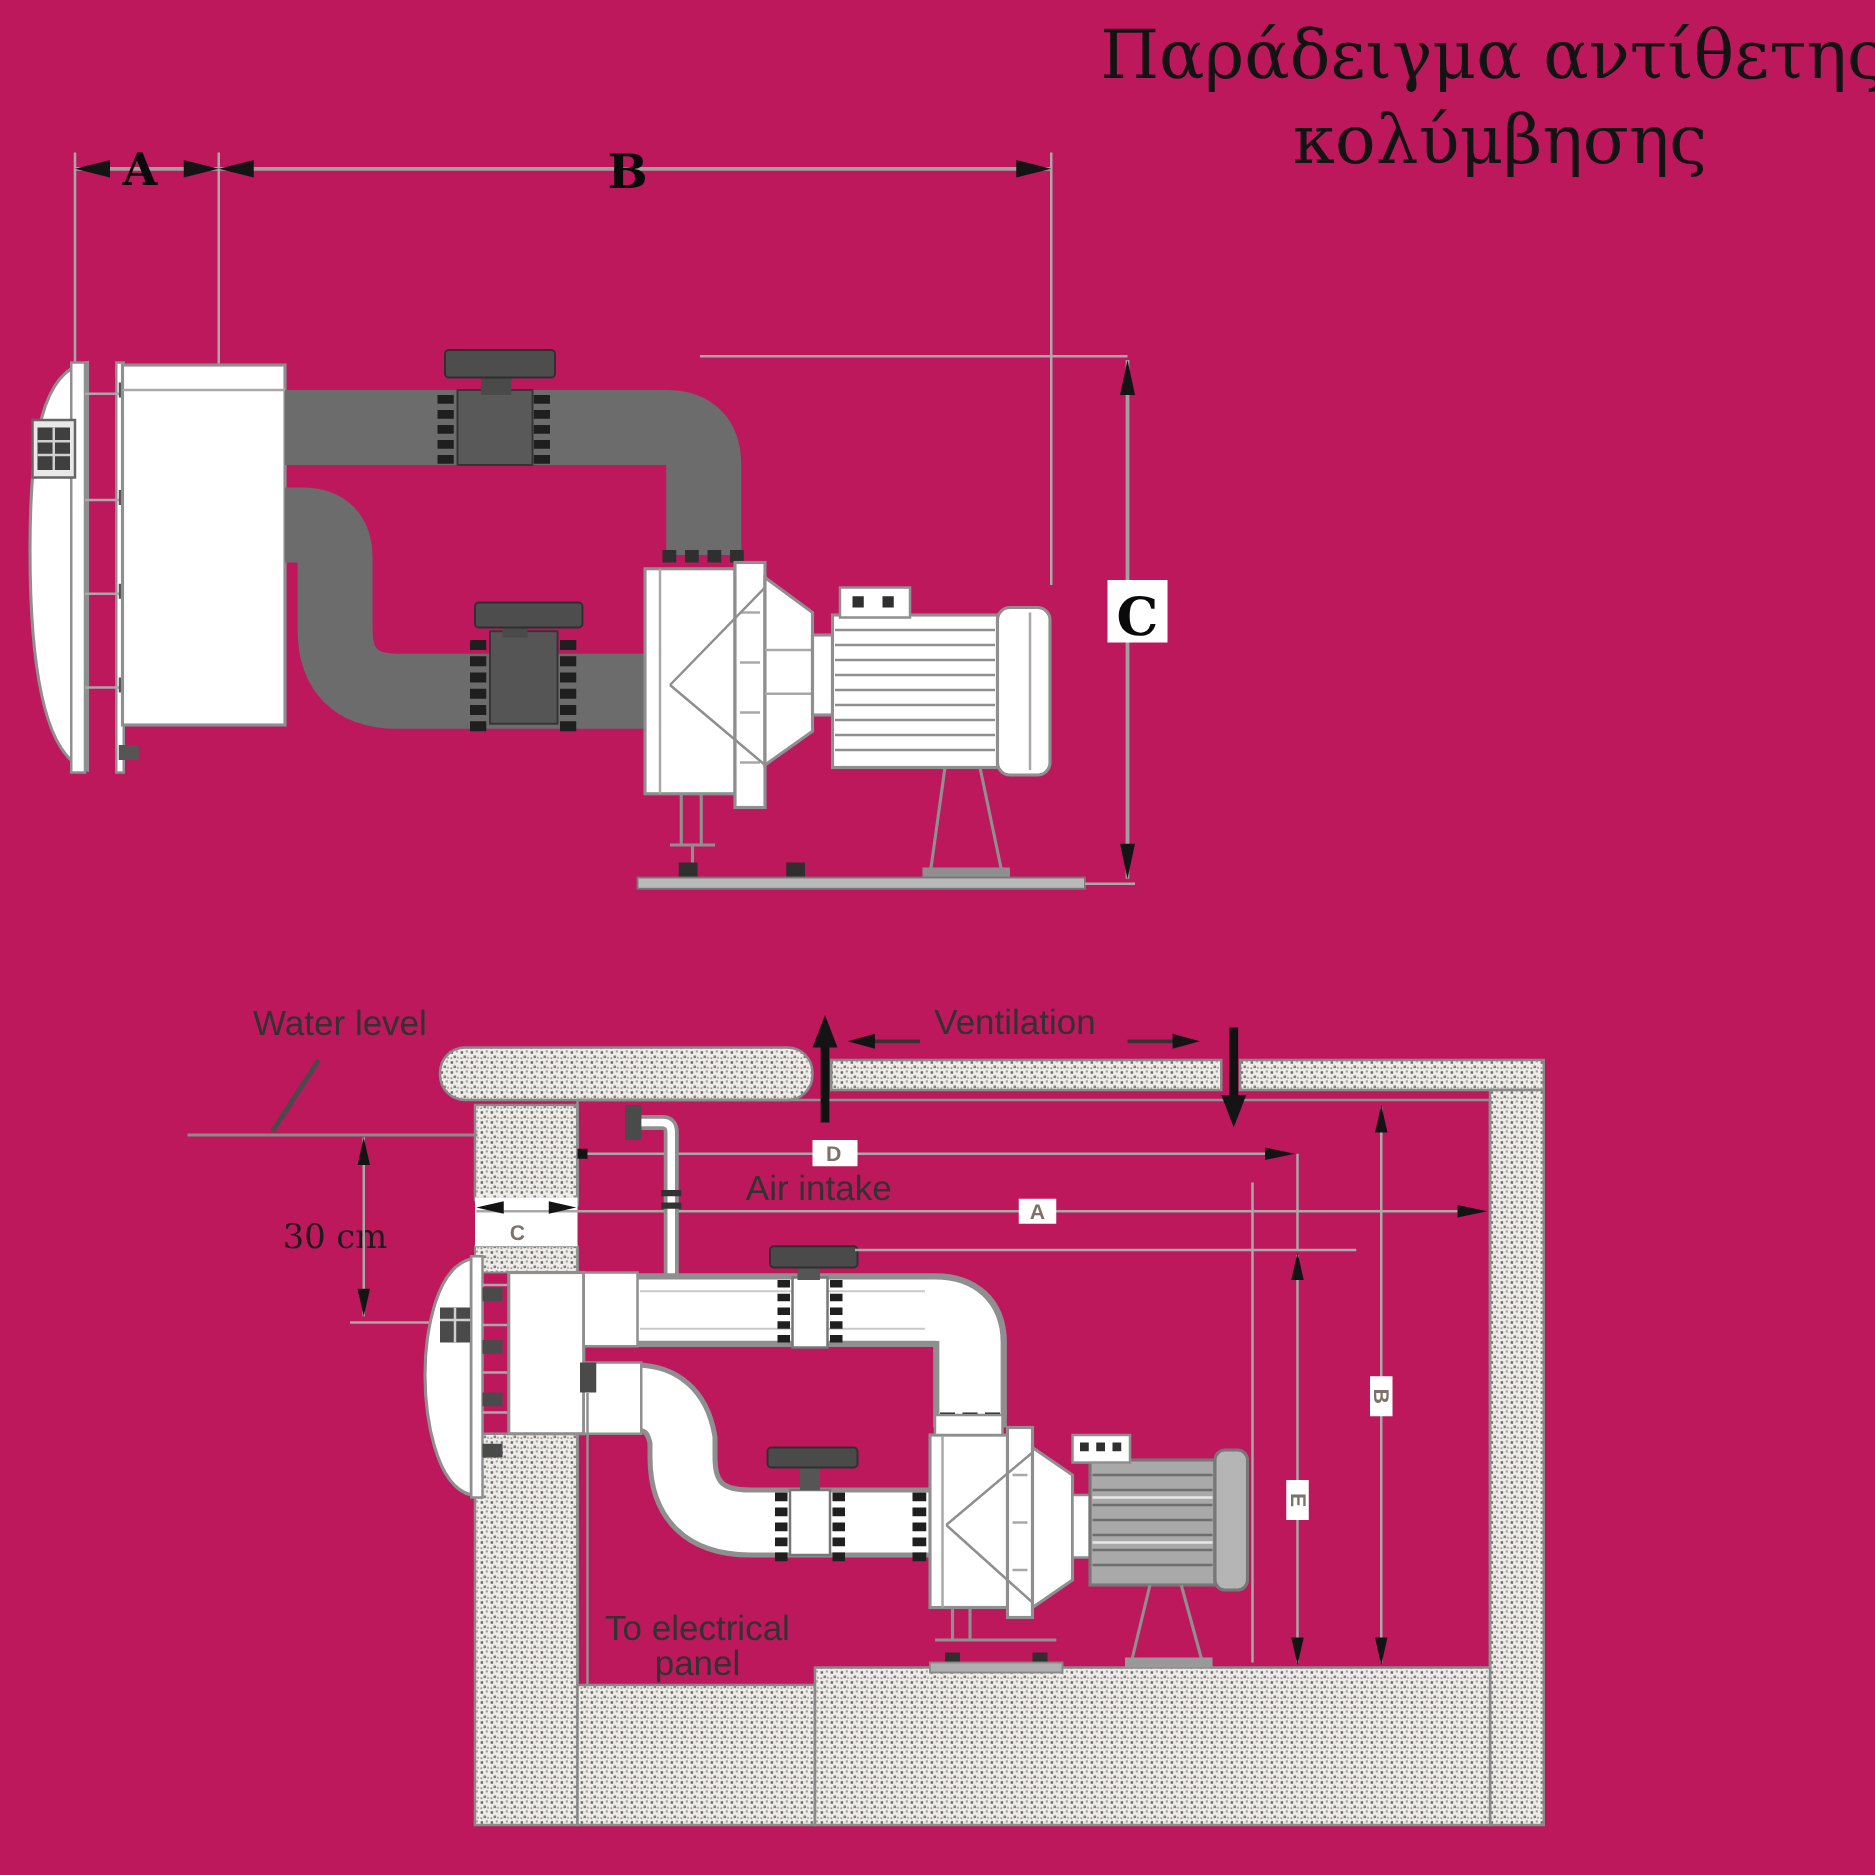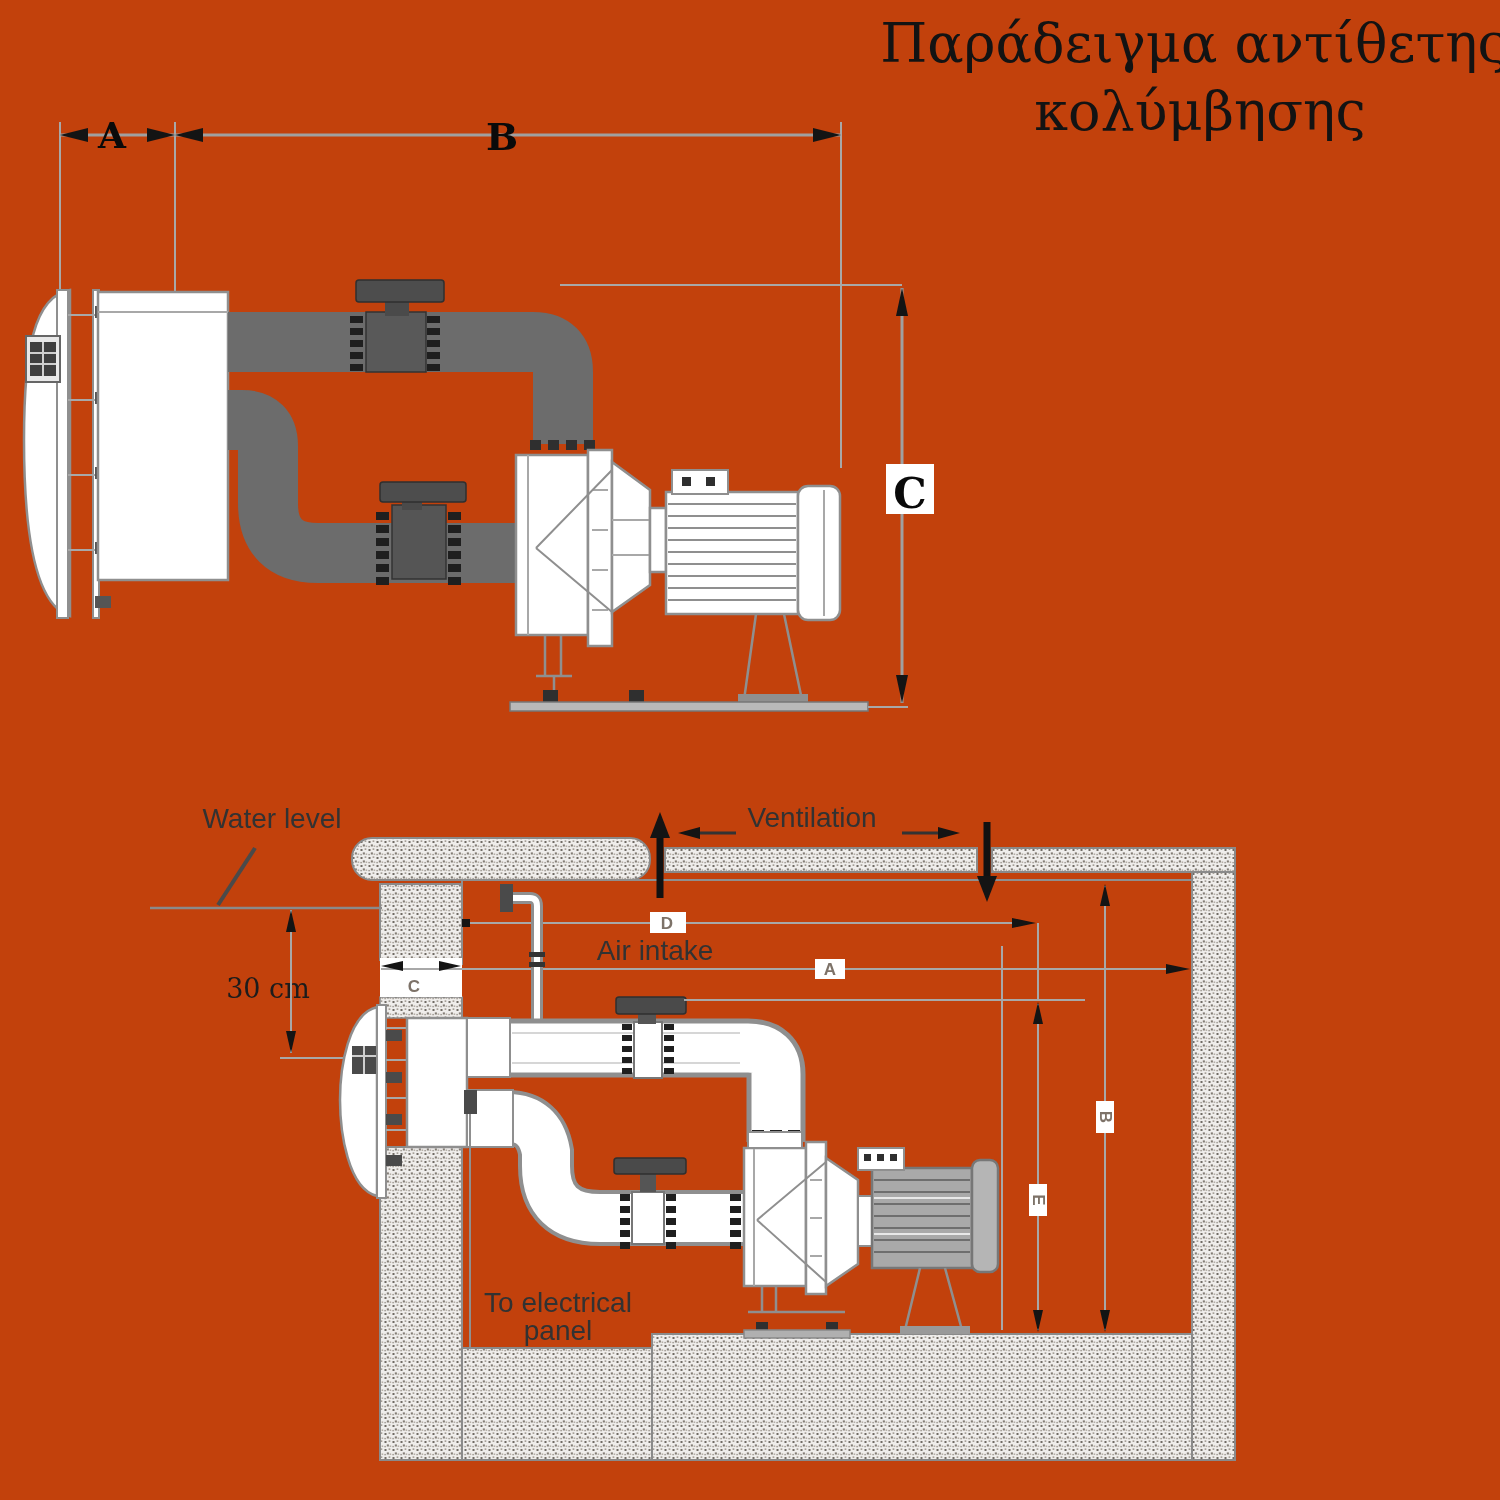--- a/index.html
+++ b/index.html
@@ -1,16 +1,16 @@
 <!DOCTYPE html>
 <html><head>
 <meta charset="utf-8">
 <style>
   html,body{margin:0;padding:0;background:#ffffff;}
-  .page{position:relative;width:1500px;height:1500px;background:#c2410c;overflow:hidden;}
+  .page{position:relative;width:1500px;height:1500px;background:#be185d;overflow:hidden;}
   svg{position:absolute;left:0;top:0;}
   .title-text{font-family:"DejaVu Serif","Liberation Serif",serif;font-size:54px;fill:#131313;}
   .dimLetter{font-family:"DejaVu Serif","Liberation Serif",serif;font-weight:bold;fill:#0a0a0a;}
   .smallDim{font-family:"Liberation Sans","DejaVu Sans",sans-serif;font-weight:bold;font-size:17px;fill:#7d7268;}
   .lbl{font-family:"Liberation Sans","DejaVu Sans",sans-serif;font-size:28px;fill:#323232;}
   .serifSmall{font-family:"DejaVu Serif","Liberation Serif",serif;font-size:27px;fill:#1c1c1c;}
   .outline{stroke:#8f8f8f;fill:#ffffff;}
   .dimline{stroke:#a0a0a0;stroke-width:3;fill:none;}
   .extline{stroke:#a8a8a8;stroke-width:2;fill:none;}
   .arr{fill:#141414;stroke:none;}

